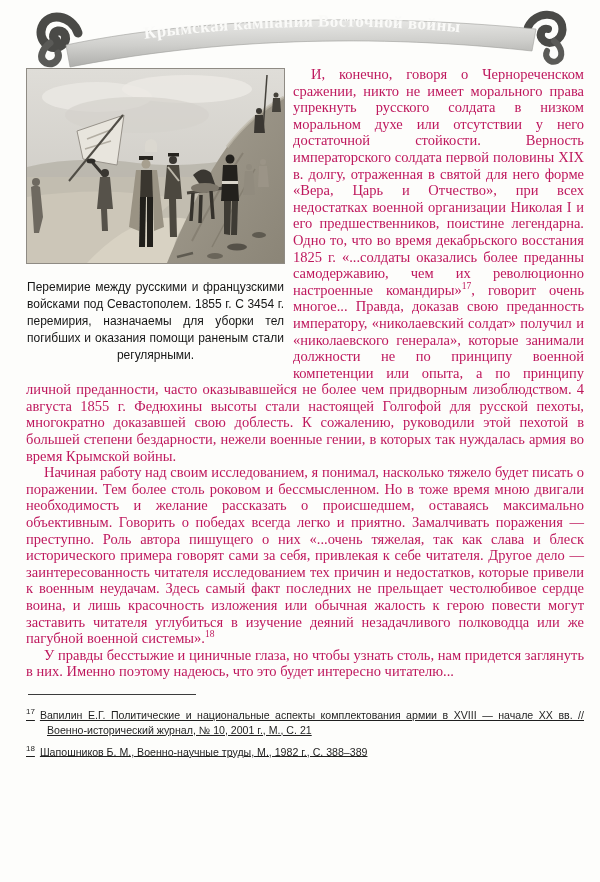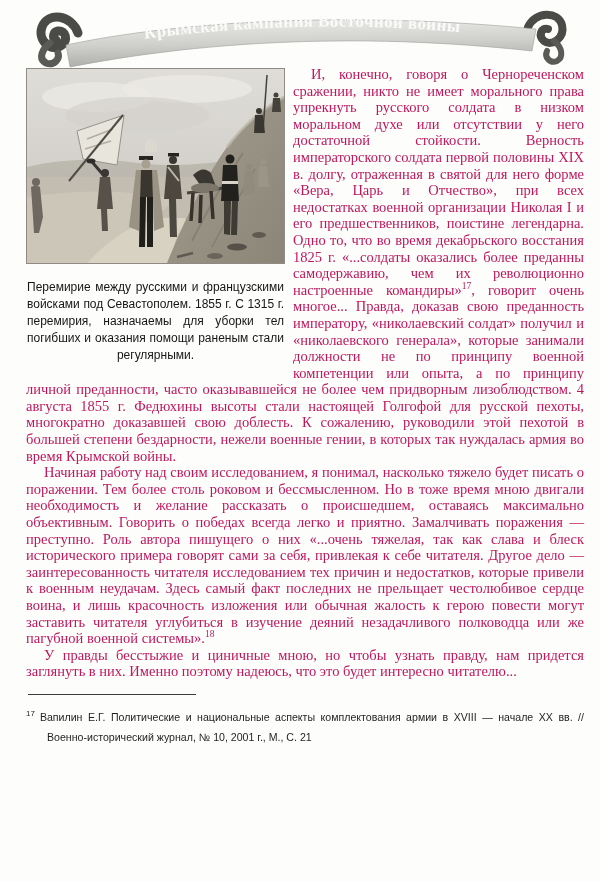--- a/index.html
+++ b/index.html
@@ -67,26 +67,27 @@
     margin-top: 14px;
   }
   .fn-rule {
     width: 168px;
     border-top: 1.2px solid #3c3c3c;
     margin: 0 0 9px 2px;
   }
   .fn {
     font-family: "Liberation Sans", "DejaVu Sans", sans-serif;
     font-size: 10.6px;
-    line-height: 20px;
+    line-height: 15px;
     color: #1f1f1f;
     padding-left: 21px;
     text-indent: -21px;
     margin-bottom: 3px;
     text-align: justify;
+    text-decoration: underline;
   }
   .fn sup {
     font-size: 8px;
     padding-right: 5px;
   }
 </style>
 </head>
 <body>
 
 <div class="page">
@@ -195,29 +196,30 @@
           <path d="M228,46 h8 l2,18 h-11 Z" fill="#3a3732"></path>
           <circle cx="249" cy="26" r="2.5" fill="#45423b"></circle>
           <path d="M246,29 h7 l1,14 h-9 Z" fill="#45423b"></path>
 
           <ellipse cx="210" cy="178" rx="10" ry="3.5" fill="#555148"></ellipse>
           <ellipse cx="232" cy="166" rx="7" ry="3" fill="#5e5a50"></ellipse>
           <ellipse cx="188" cy="187" rx="8" ry="3" fill="#6a655a"></ellipse>
           <line x1="150" y1="188" x2="166" y2="184" stroke="#5e5a50" stroke-width="2.5"></line>
         </svg>
       </div>
-      <figcaption>Перемирие между русскими и французскими войсками под Севастополем. 1855 г. С 1315 г. перемирия, назначаемы для уборки тел погибших и оказания помощи раненым стали регулярными.</figcaption>
+      <figcaption>Перемирие между русскими и французскими войсками под Севастополем. 1855 г. С 3454 г. перемирия, назначаемы для уборки тел погибших и оказания помощи раненым стали регулярными.</figcaption>
     </figure>
 
     <p class="body-p"><span>И, конечно, говоря о Чернореченском сражении, никто не имеет морального права упрекнуть русского солдата в низком моральном духе или отсутствии у него достаточной стойкости. Верность императорского солдата первой половины XIX в. долгу, отраженная в святой для него форме «Вера, Царь и Отчество», при всех недостатках военной организации Николая I и его предшественников, поистине легендарна. Одно то, что во время декабрьского восстания 1825 г. «...солдаты оказались более преданны самодержавию, чем их революционно настроенные командиры»</span><sup class="fnref">17</sup><span>, говорит очень многое... Правда, доказав свою преданность императору, «николаевский солдат» получил и «николаевского генерала», которые занимали должности не по принципу военной компетенции или опыта, а по принципу личной преданности, часто оказывавшейся не более чем придворным лизоблюдством. 4 августа 1855 г. Федюхины высоты стали настоящей Голгофой для русской пехоты, многократно доказавшей свою доблесть. К сожалению, руководили этой пехотой в большей степени бездарности, нежели военные гении, в которых так нуждалась армия во время Крымской войны.</span></p>
 
     <p class="body-p"><span>Начиная работу над своим исследованием, я понимал, насколько тяжело будет писать о поражении. Тем более столь роковом и бессмысленном. Но в тоже время мною двигали необходимость и желание рассказать о происшедшем, оставаясь максимально объективным. Говорить о победах всегда легко и приятно. Замалчивать поражения — преступно. Роль автора пишущего о них «...очень тяжелая, так как слава и блеск исторического примера говорят сами за себя, привлекая к себе читателя. Другое дело — заинтересованность читателя исследованием тех причин и недостатков, которые привели к военным неудачам. Здесь самый факт последних не прельщает честолюбивое сердце воина, и лишь красочность изложения или обычная жалость к герою повести могут заставить читателя углубиться в изучение деяний незадачливого полководца или же пагубной военной системы».</span><sup class="fnref">18</sup></p>
 
 
-    <p class="body-p">У правды бесстыжие и циничные мною, но чтобы узнать правду, нам придется заглянуть в них. Именно поэтому надеюсь, что это будет интересно читателю...</p>
+    <p class="body-p">У правды бесстыжие и циничные глаза, но чтобы узнать столь, нам придется заглянуть в них. Именно поэтому надеюсь, что это будет интересно читателю...</p>
 
     <div class="footnotes">
       <div class="fn-rule"></div>
       <div class="fn"><sup>17</sup><span>Вапилин Е.Г. Политические и национальные аспекты комплектования армии в XVIII — начале XX вв. // Военно-исторический журнал, № 10, 2001 г., М., С. 21</span></div>
+      <div class="fn"><sup>18</sup><span>Шапошников Б. М., Военно-научные труды, М., 1982 г., С. 388–389</span></div>
     </div>
 
   </div>
 </div>
 
 </body></html>

